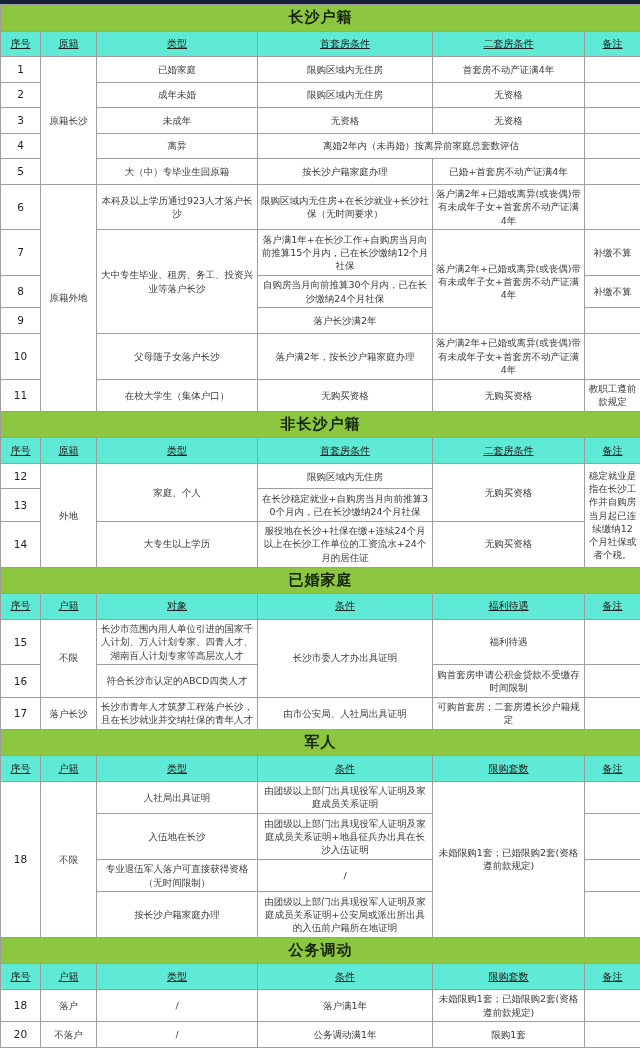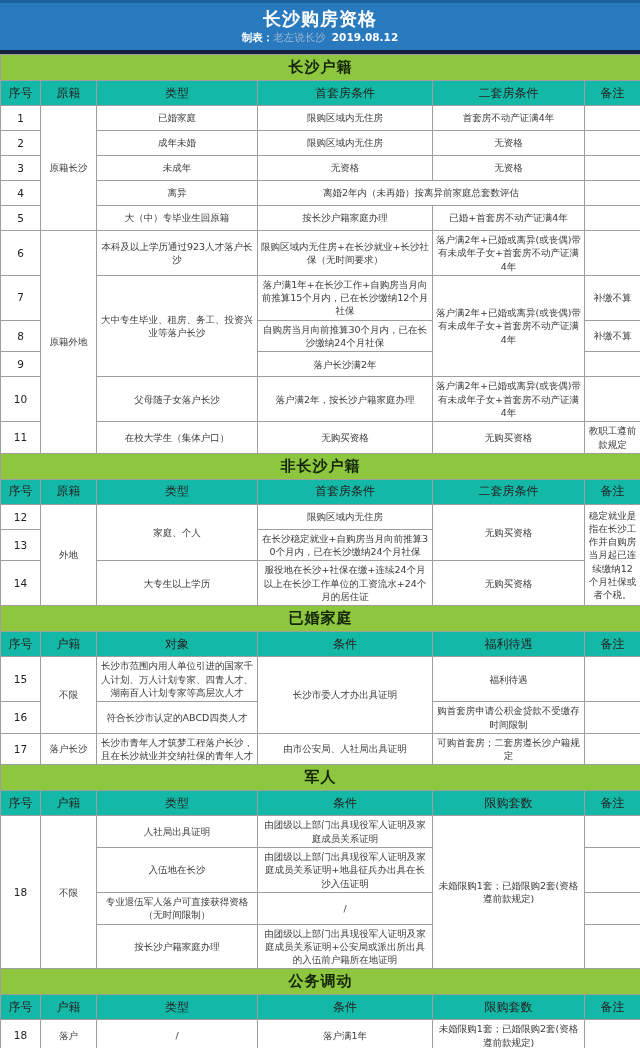--- a/index.html
+++ b/index.html
@@ -41,48 +41,43 @@
     border:1px solid #9e9e9e;
     font-size:9.5px;
     line-height:1.4;
     color:#3b3b3b;
     text-align:center;
     vertical-align:middle;
     padding:2px 3px;
     word-break:break-all;
   }
   th{
-    background:#14b8a6;
+    background:#5eead4;
     font-weight:normal;
-    font-size:12px;
+    font-size:10px;
     color:#222;
     height:20px;
+    text-decoration:underline;
   }
   td{height:20px;}
   td.no-cell{font-size:10.5px;color:#222;}
   tr.section-row td{
     background:#8DC63F;
     color:#14250a;
     font-weight:bold;
     font-size:15px;
     height:17px;
     padding:2px 12px;
     letter-spacing:1px;
   }
 </style>
 </head>
 <body>
 
 <div class="page">
-  <div class="title-bar">
-    <h1>长沙购房资格</h1>
-    <div class="byline">
-      <span class="lbl">制表：</span><span class="author">老左说长沙</span><span class="date">2019.08.12</span>
-    </div>
-  </div>
   <div class="dark-strip"></div>
 
   <table>
     <colgroup>
       <col class="c-no">
         <col class="c-origin">
         <col class="c-type">
       <col class="c-cond1">
         <col class="c-cond2">
         <col class="c-note">

